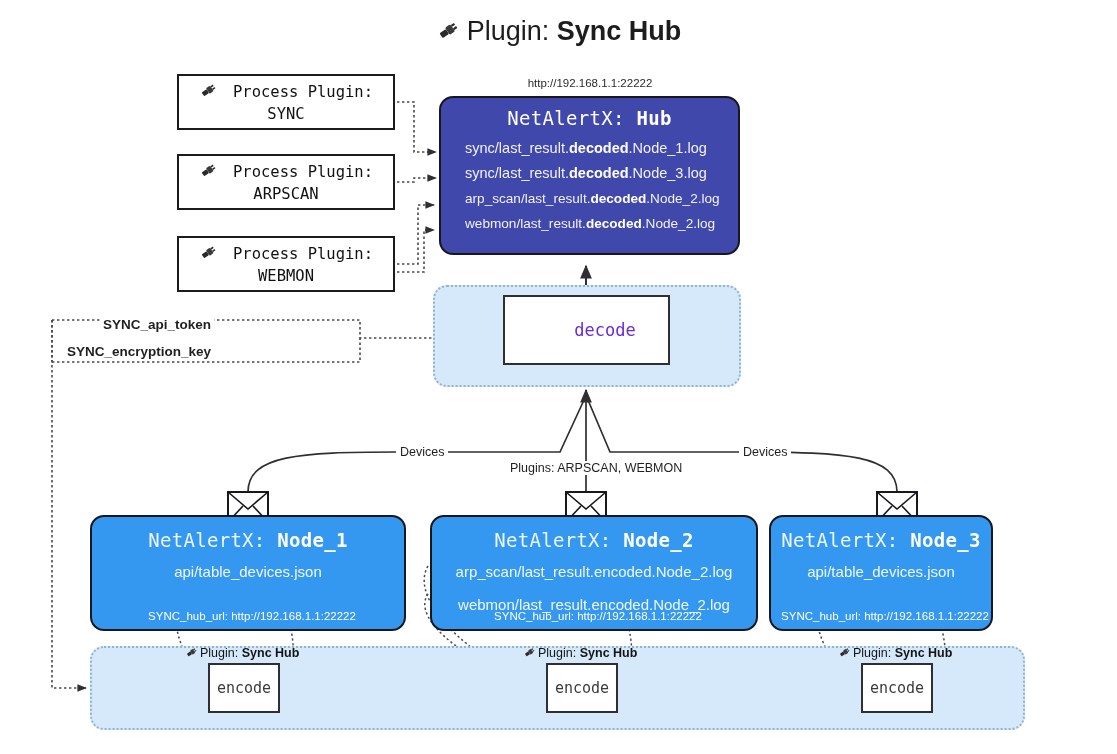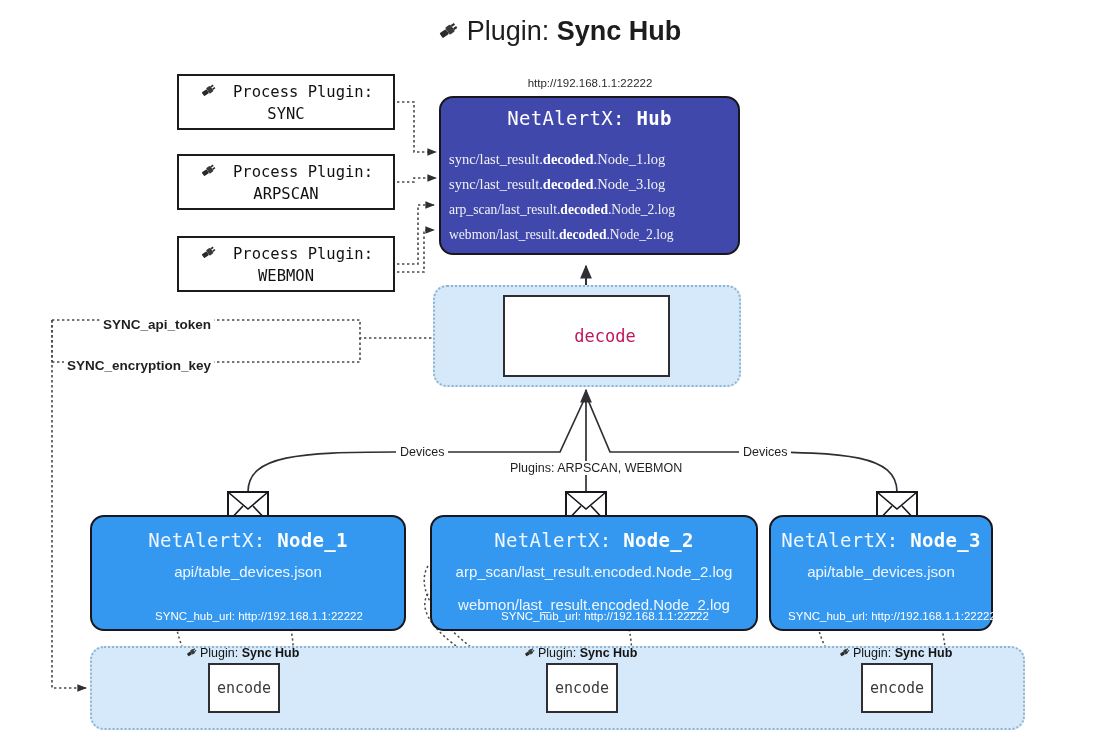--- a/index.html
+++ b/index.html
@@ -26,50 +26,50 @@
   .proc1{left:177px;top:74px;}
   .proc2{left:177px;top:154px;}
   .proc3{left:177px;top:236px;}
 
   
   .hub{left:439px;top:96px;width:301px;height:159px;background:#4048ac;border:2px solid #17171d;
        border-radius:14px;color:#fff;}
   .hub .hub-title{margin-top:9px;text-align:center;font-family:"DejaVu Sans Mono","Liberation Mono",monospace;
        font-size:19px;letter-spacing:.3px;}
   .hub .hub-title b{font-weight:bold;}
-  .hub .logs{margin-top:18px;padding-left:8px;font-family:Liberation Serif, serif;}
+  .hub .logs{margin-top:7px;padding-left:24px;}
   .hub .logs div{font-size:14.5px;line-height:25px;white-space:nowrap;color:#f2f2f5;}
   .hub .logs div b{font-weight:bold;color:#ffffff;}
   .hub .logs .small{font-size:13.6px;}
 
   
   .tok{font-size:13.5px;color:#1f1f1f;background:#fff;padding:0 3px;font-weight:bold;}
   .tok1{left:100px;top:317px;}
-  .tok2{left:64px;top:358px;}
+  .tok2{left:64px;top:344px;}
 
   
   .decode-band{left:433px;top:285px;width:308px;height:102px;background:#d6e9fa;
                border:2px dotted #8fb4cf;border-radius:14px;}
-  .decode-box{left:503px;top:295px;width:167px;height:82px;background:#fff;border:2px solid #2f2f33;
+  .decode-box{left:503px;top:295px;width:167px;height:70px;background:#fff;border:2px solid #2f2f33;
               display:flex;align-items:center;justify-content:center;
-              font-family:"DejaVu Sans Mono","Liberation Mono",monospace;font-size:17px;color:#be185d;padding-left:37px;}
+              font-family:"DejaVu Sans Mono","Liberation Mono",monospace;font-size:17px;color:#6d28d9;padding-left:37px;}
 
   
   .edge-label{font-size:12.5px;color:#1f1f1f;background:#fff;padding:0 4px;white-space:nowrap;}
   .lbl-devices-l{left:396px;top:445px;}
   .lbl-devices-r{left:739px;top:445px;}
   .lbl-plugins{left:506px;top:461px;}
 
   
   .node{height:116px;background:#3498f0;border:2px solid #17171d;border-radius:14px;color:#fff;}
   .node .ntitle{margin-top:12px;text-align:center;font-family:"DejaVu Sans Mono","Liberation Mono",monospace;
                 font-size:19px;letter-spacing:.3px;color:#eef6ff;}
   .node .ntitle b{font-weight:bold;color:#ffffff;margin-top:44px;}
   .node .nline{text-align:center;font-size:15px;color:#f0f7ff;line-height:25px;white-space:nowrap;}
-  .node .nurl{position:absolute;left:11px;bottom:7px;width:100%;text-align:center;font-size:11.5px;color:#ffffff;}
+  .node .nurl{position:absolute;left:4px;bottom:7px;width:100%;text-align:center;font-size:11.5px;color:#ffffff;}
   .node1{left:90px;top:515px;width:316px;}
   .node2{left:430px;top:515px;width:328px;}
   .node3{left:769px;top:515px;width:224px;}
   .node1 .nline{margin-top:8px;}
   .node3 .nline{margin-top:8px;}
   .node2 .nline{margin-top:8px;}
 
   
   .envelope{width:42px;height:32px;}
 

